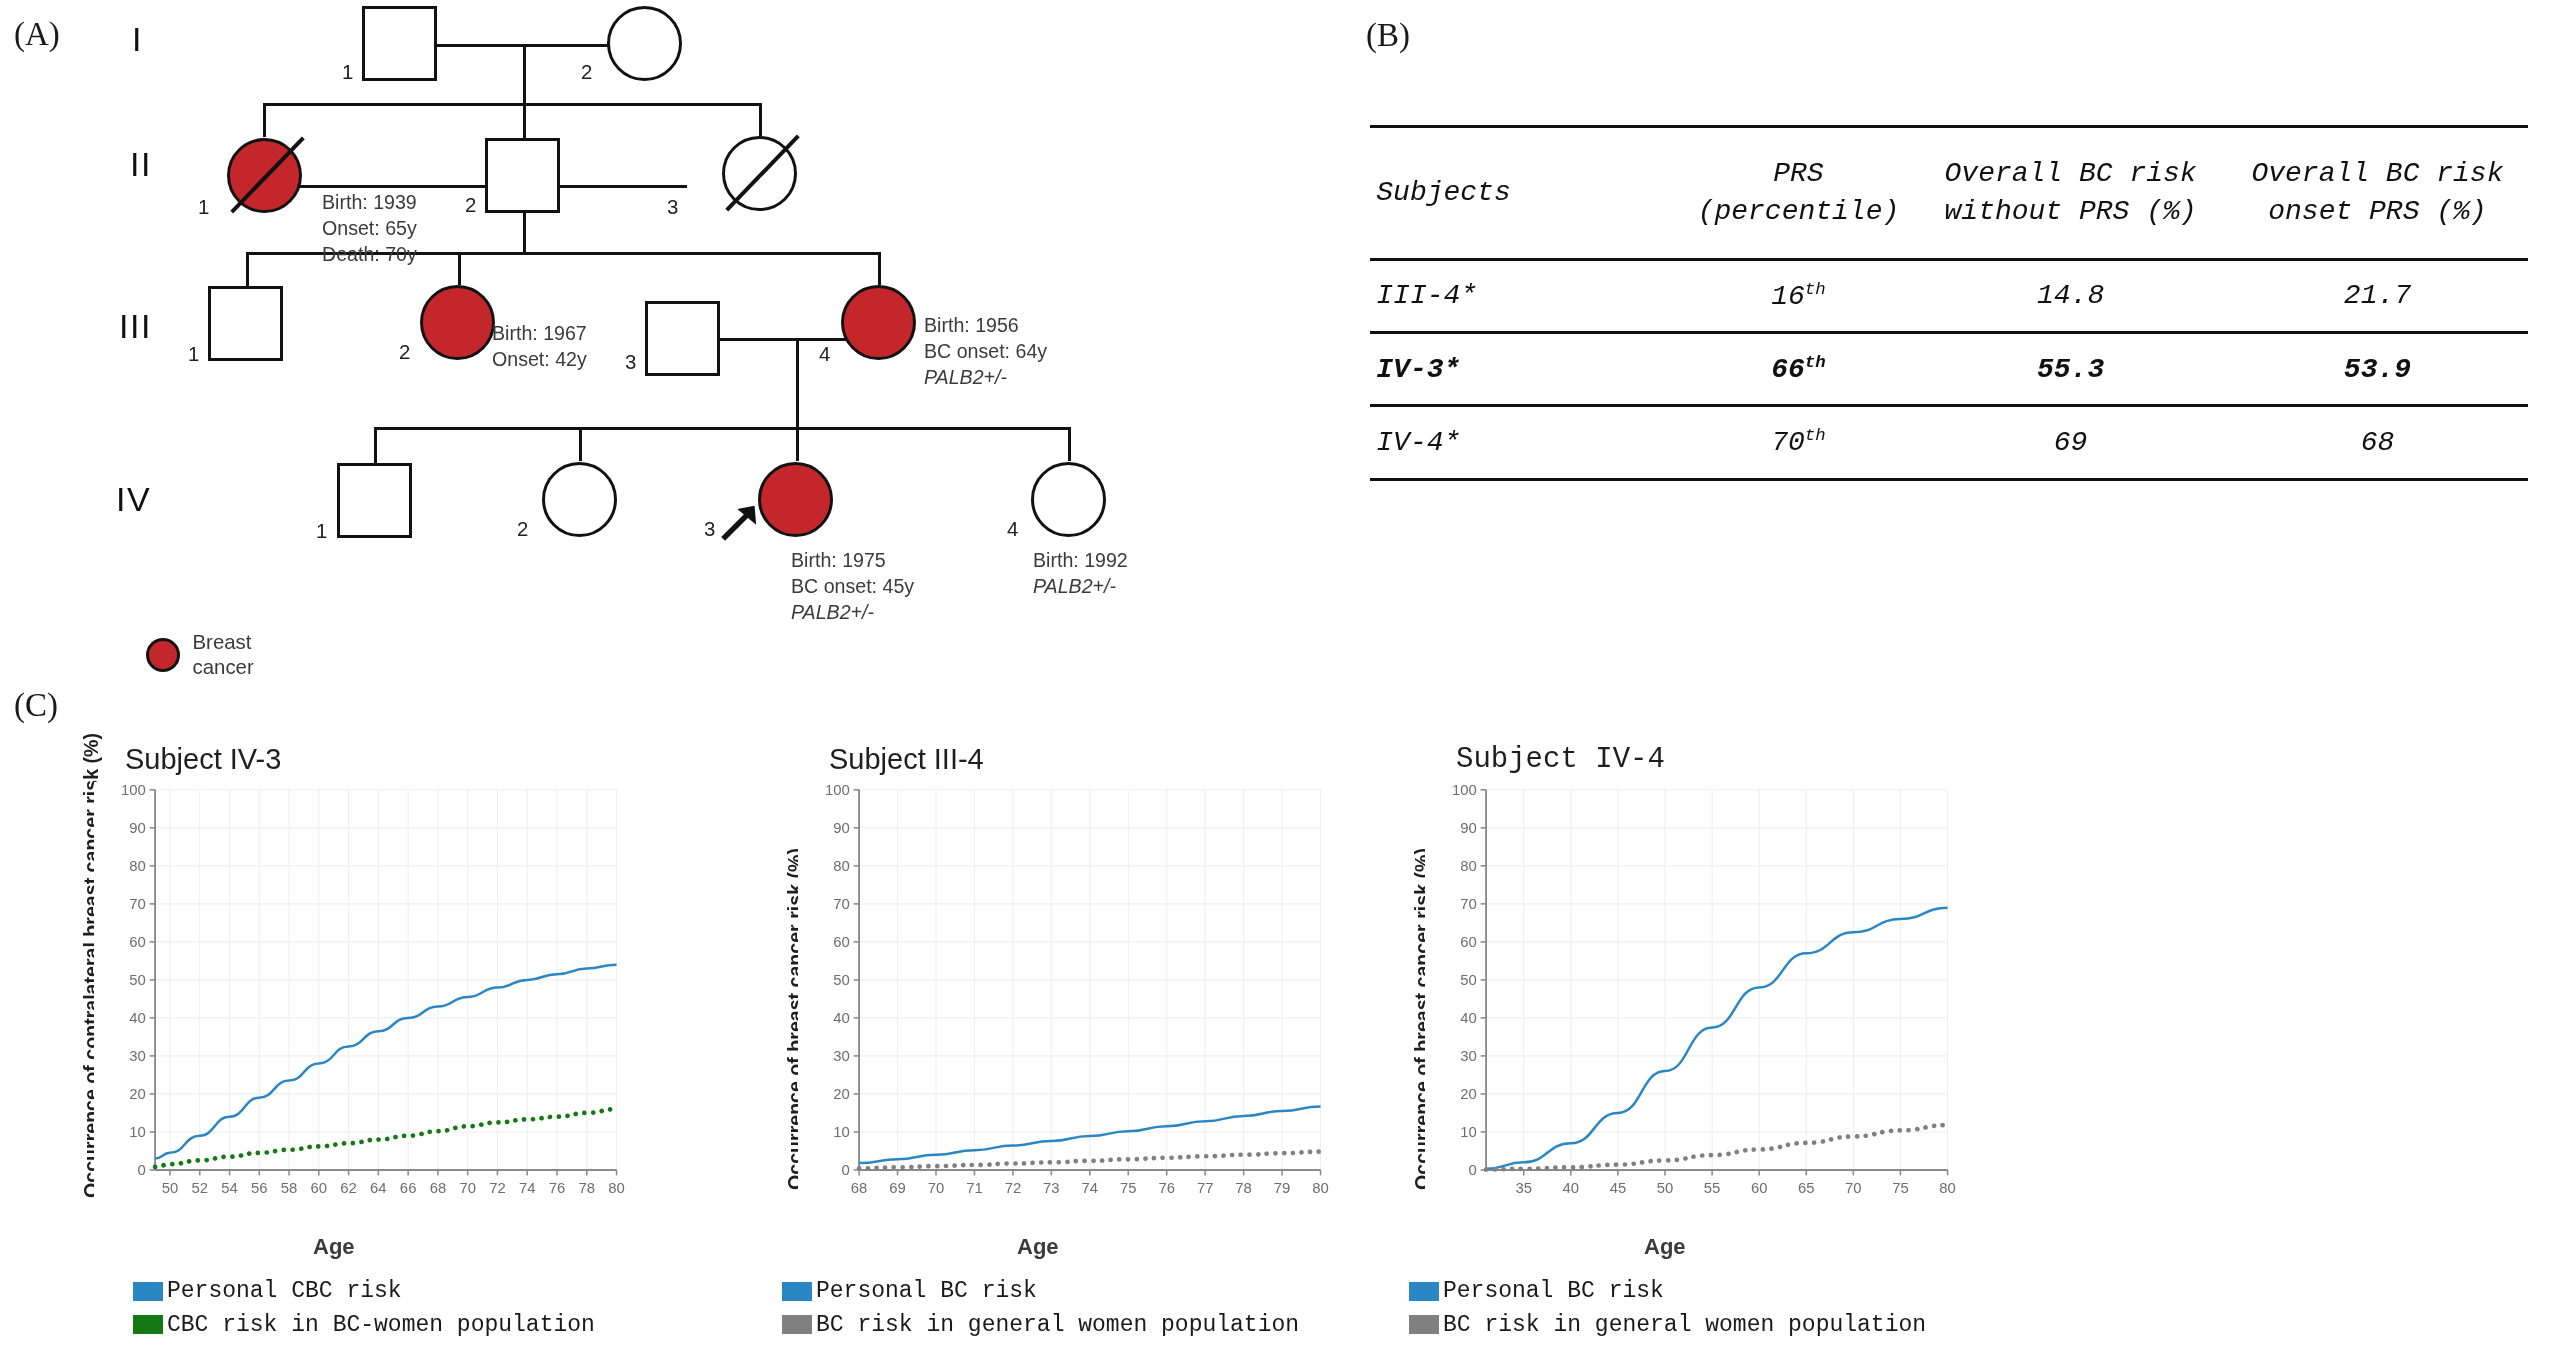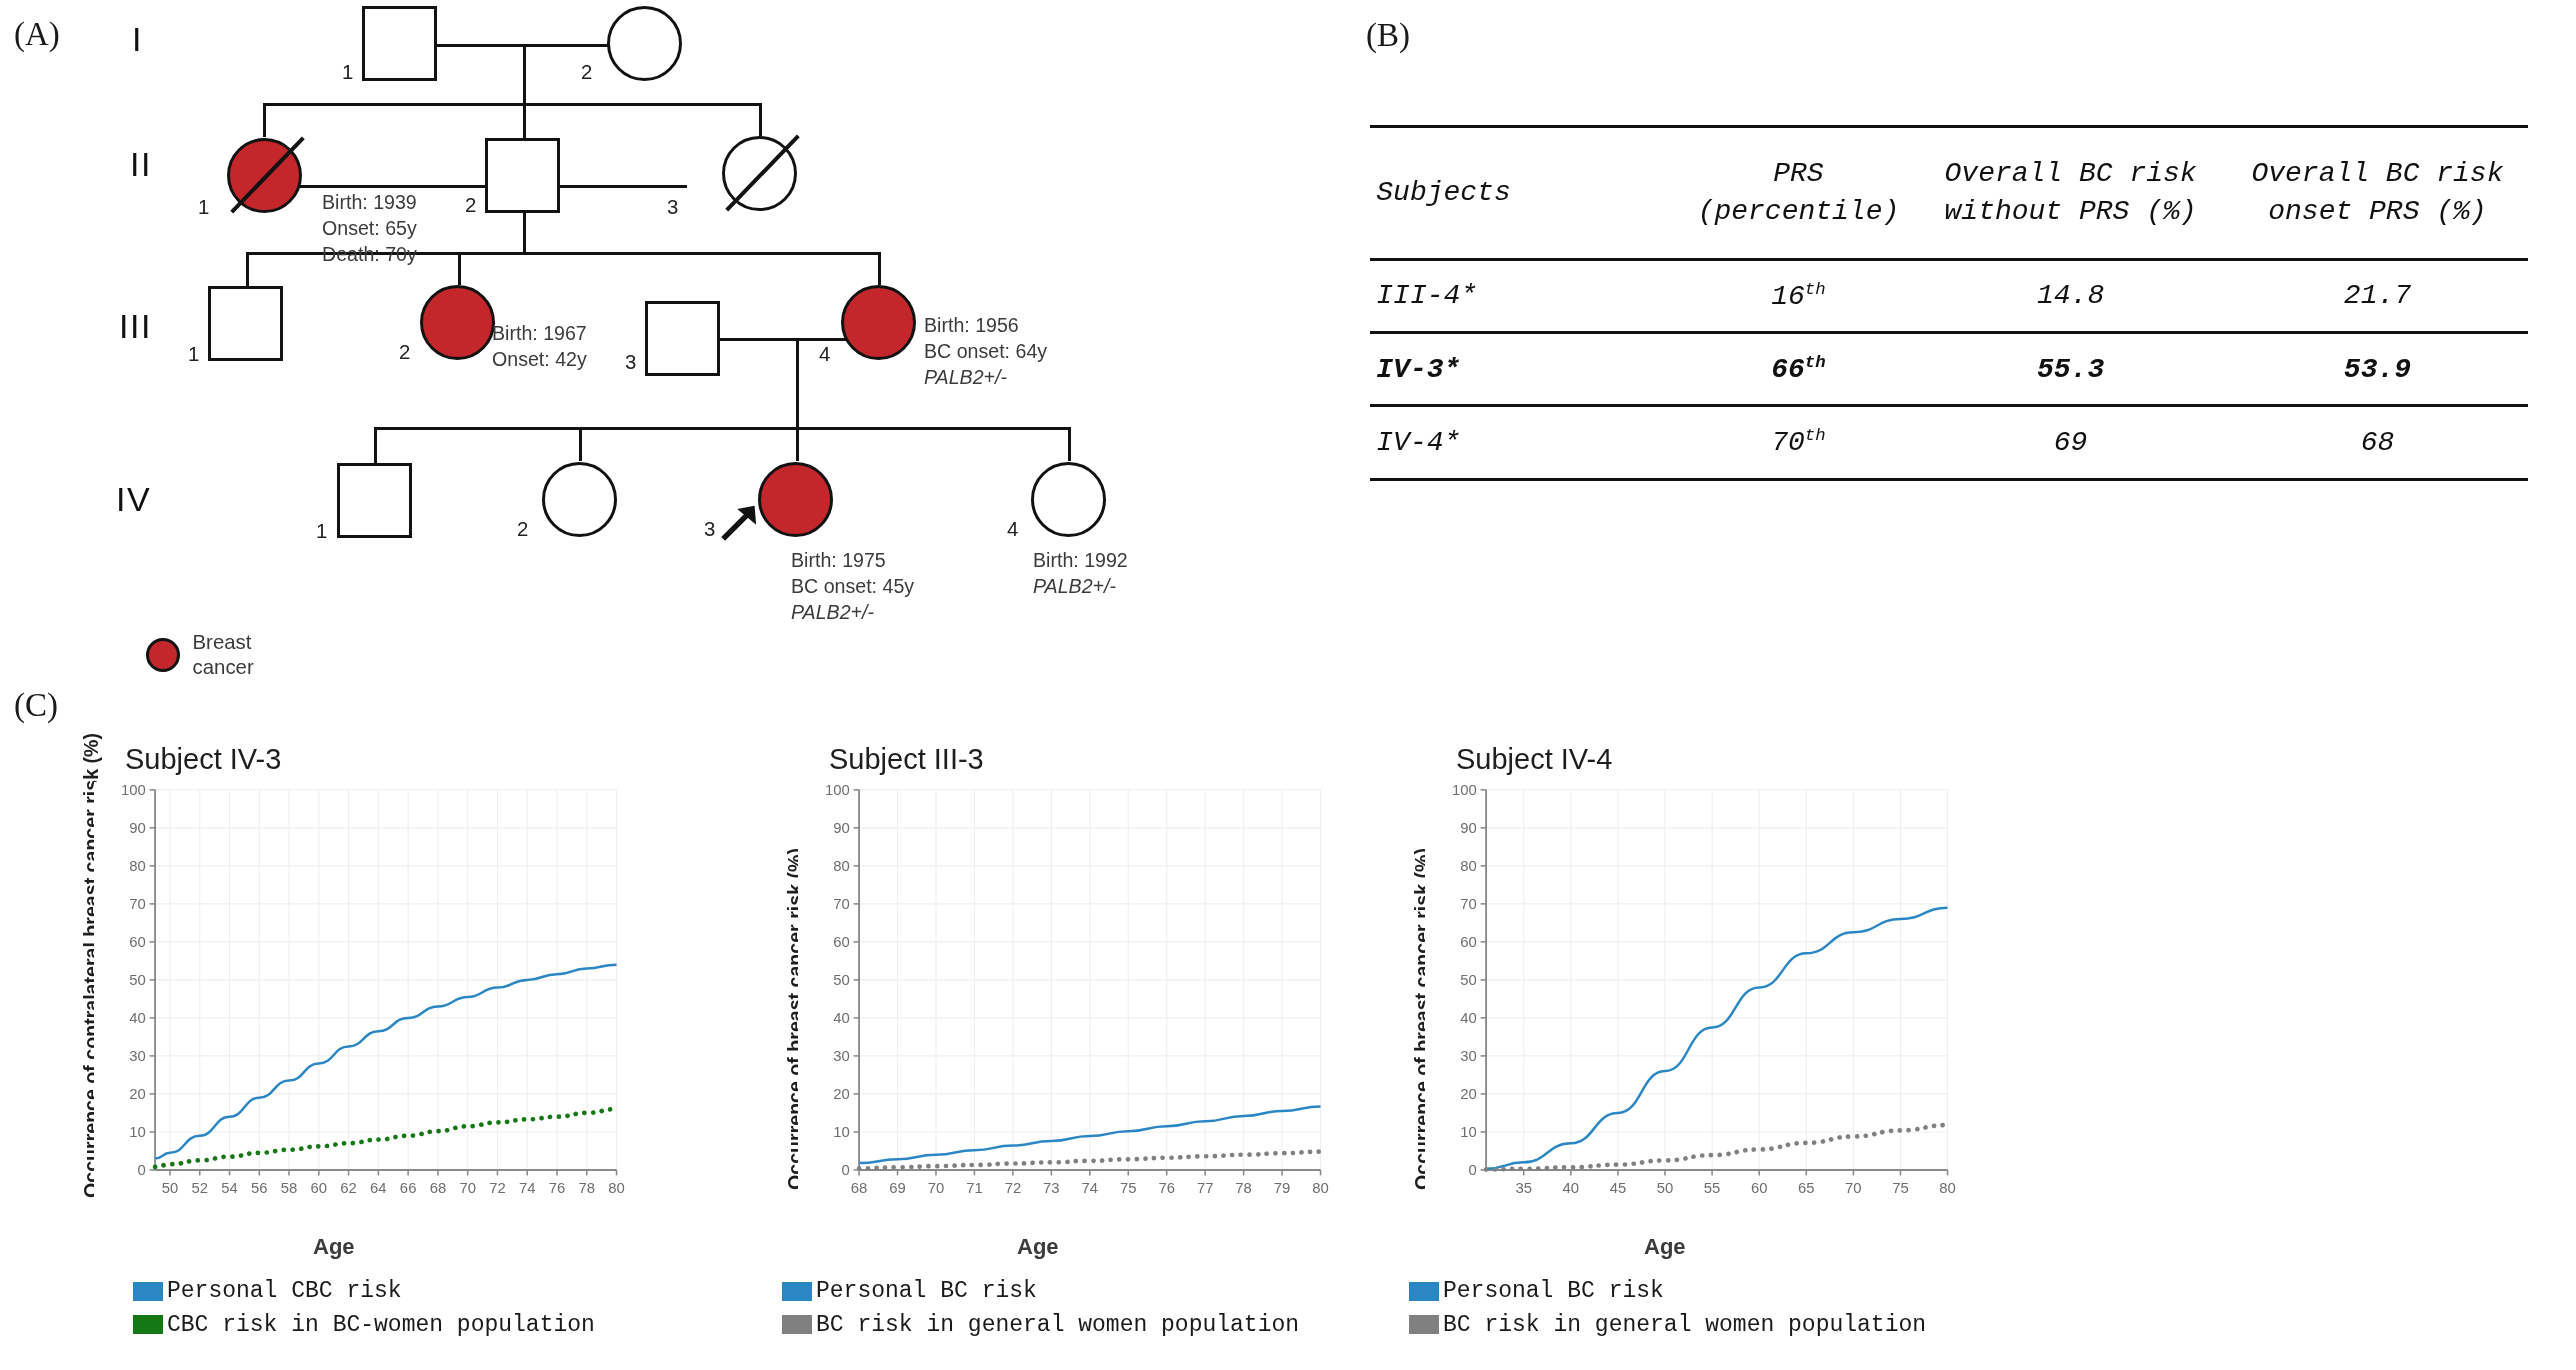--- a/index.html
+++ b/index.html
@@ -316,21 +316,21 @@
         <span>Personal CBC risk</span>
       </div>
       <div class="row">
         <span class="sw" id="sw0b" style="background: rgb(20, 120, 20);"></span>
         <span>CBC risk in BC-women population</span>
       </div>
     </div>
   </div>
 
   <div class="chart-block" style="left:751px;">
-    <div class="chart-title" style="left:78px;top:-9.4px;">Subject III-3</div>
+    <div class="chart-title" style="left:78px;top:-9.4px;">Subject III-4</div>
     <div class="ylab" style="left:33px;top:438px;">Occurrence of breast cancer risk (%)</div>
     <svg class="plot" id="plot1" style="left:47px;top:30px;" width="532" height="438" viewBox="0 0 680 560">
         <rect x="78" y="10" width="590" height="486" fill="#ffffff"></rect>
         <line x1="78" y1="496" x2="668" y2="496" stroke="#efefef" stroke-width="1.4"></line>
         <line x1="78" y1="447.4" x2="668" y2="447.4" stroke="#efefef" stroke-width="1.4"></line>
         <line x1="78" y1="398.8" x2="668" y2="398.8" stroke="#efefef" stroke-width="1.4"></line>
         <line x1="78" y1="350.20000000000005" x2="668" y2="350.20000000000005" stroke="#efefef" stroke-width="1.4"></line>
         <line x1="78" y1="301.6" x2="668" y2="301.6" stroke="#efefef" stroke-width="1.4"></line>
         <line x1="78" y1="253" x2="668" y2="253" stroke="#efefef" stroke-width="1.4"></line>
         <line x1="78" y1="204.40000000000003" x2="668" y2="204.40000000000003" stroke="#efefef" stroke-width="1.4"></line>
@@ -411,21 +411,21 @@
         <span>Personal BC risk</span>
       </div>
       <div class="row">
         <span class="sw" id="sw1b" style="background: rgb(128, 128, 128);"></span>
         <span>BC risk in general women population</span>
       </div>
     </div>
   </div>
 
   <div class="chart-block" style="left:1378px;">
-    <div class="chart-title" style="left:78px;top:-9.4px;">Subject IV-4</div>
+    <div class="chart-title" style="left:78px;top:-9.4px;font-family:Liberation Mono, monospace;">Subject IV-4</div>
     <div class="ylab" style="left:33px;top:438px;">Occurrence of breast cancer risk (%)</div>
     <svg class="plot" id="plot2" style="left:47px;top:30px;" width="532" height="438" viewBox="0 0 680 560">
         <rect x="78" y="10" width="590" height="486" fill="#ffffff"></rect>
         <line x1="78" y1="496" x2="668" y2="496" stroke="#efefef" stroke-width="1.4"></line>
         <line x1="78" y1="447.4" x2="668" y2="447.4" stroke="#efefef" stroke-width="1.4"></line>
         <line x1="78" y1="398.8" x2="668" y2="398.8" stroke="#efefef" stroke-width="1.4"></line>
         <line x1="78" y1="350.20000000000005" x2="668" y2="350.20000000000005" stroke="#efefef" stroke-width="1.4"></line>
         <line x1="78" y1="301.6" x2="668" y2="301.6" stroke="#efefef" stroke-width="1.4"></line>
         <line x1="78" y1="253" x2="668" y2="253" stroke="#efefef" stroke-width="1.4"></line>
         <line x1="78" y1="204.40000000000003" x2="668" y2="204.40000000000003" stroke="#efefef" stroke-width="1.4"></line>

